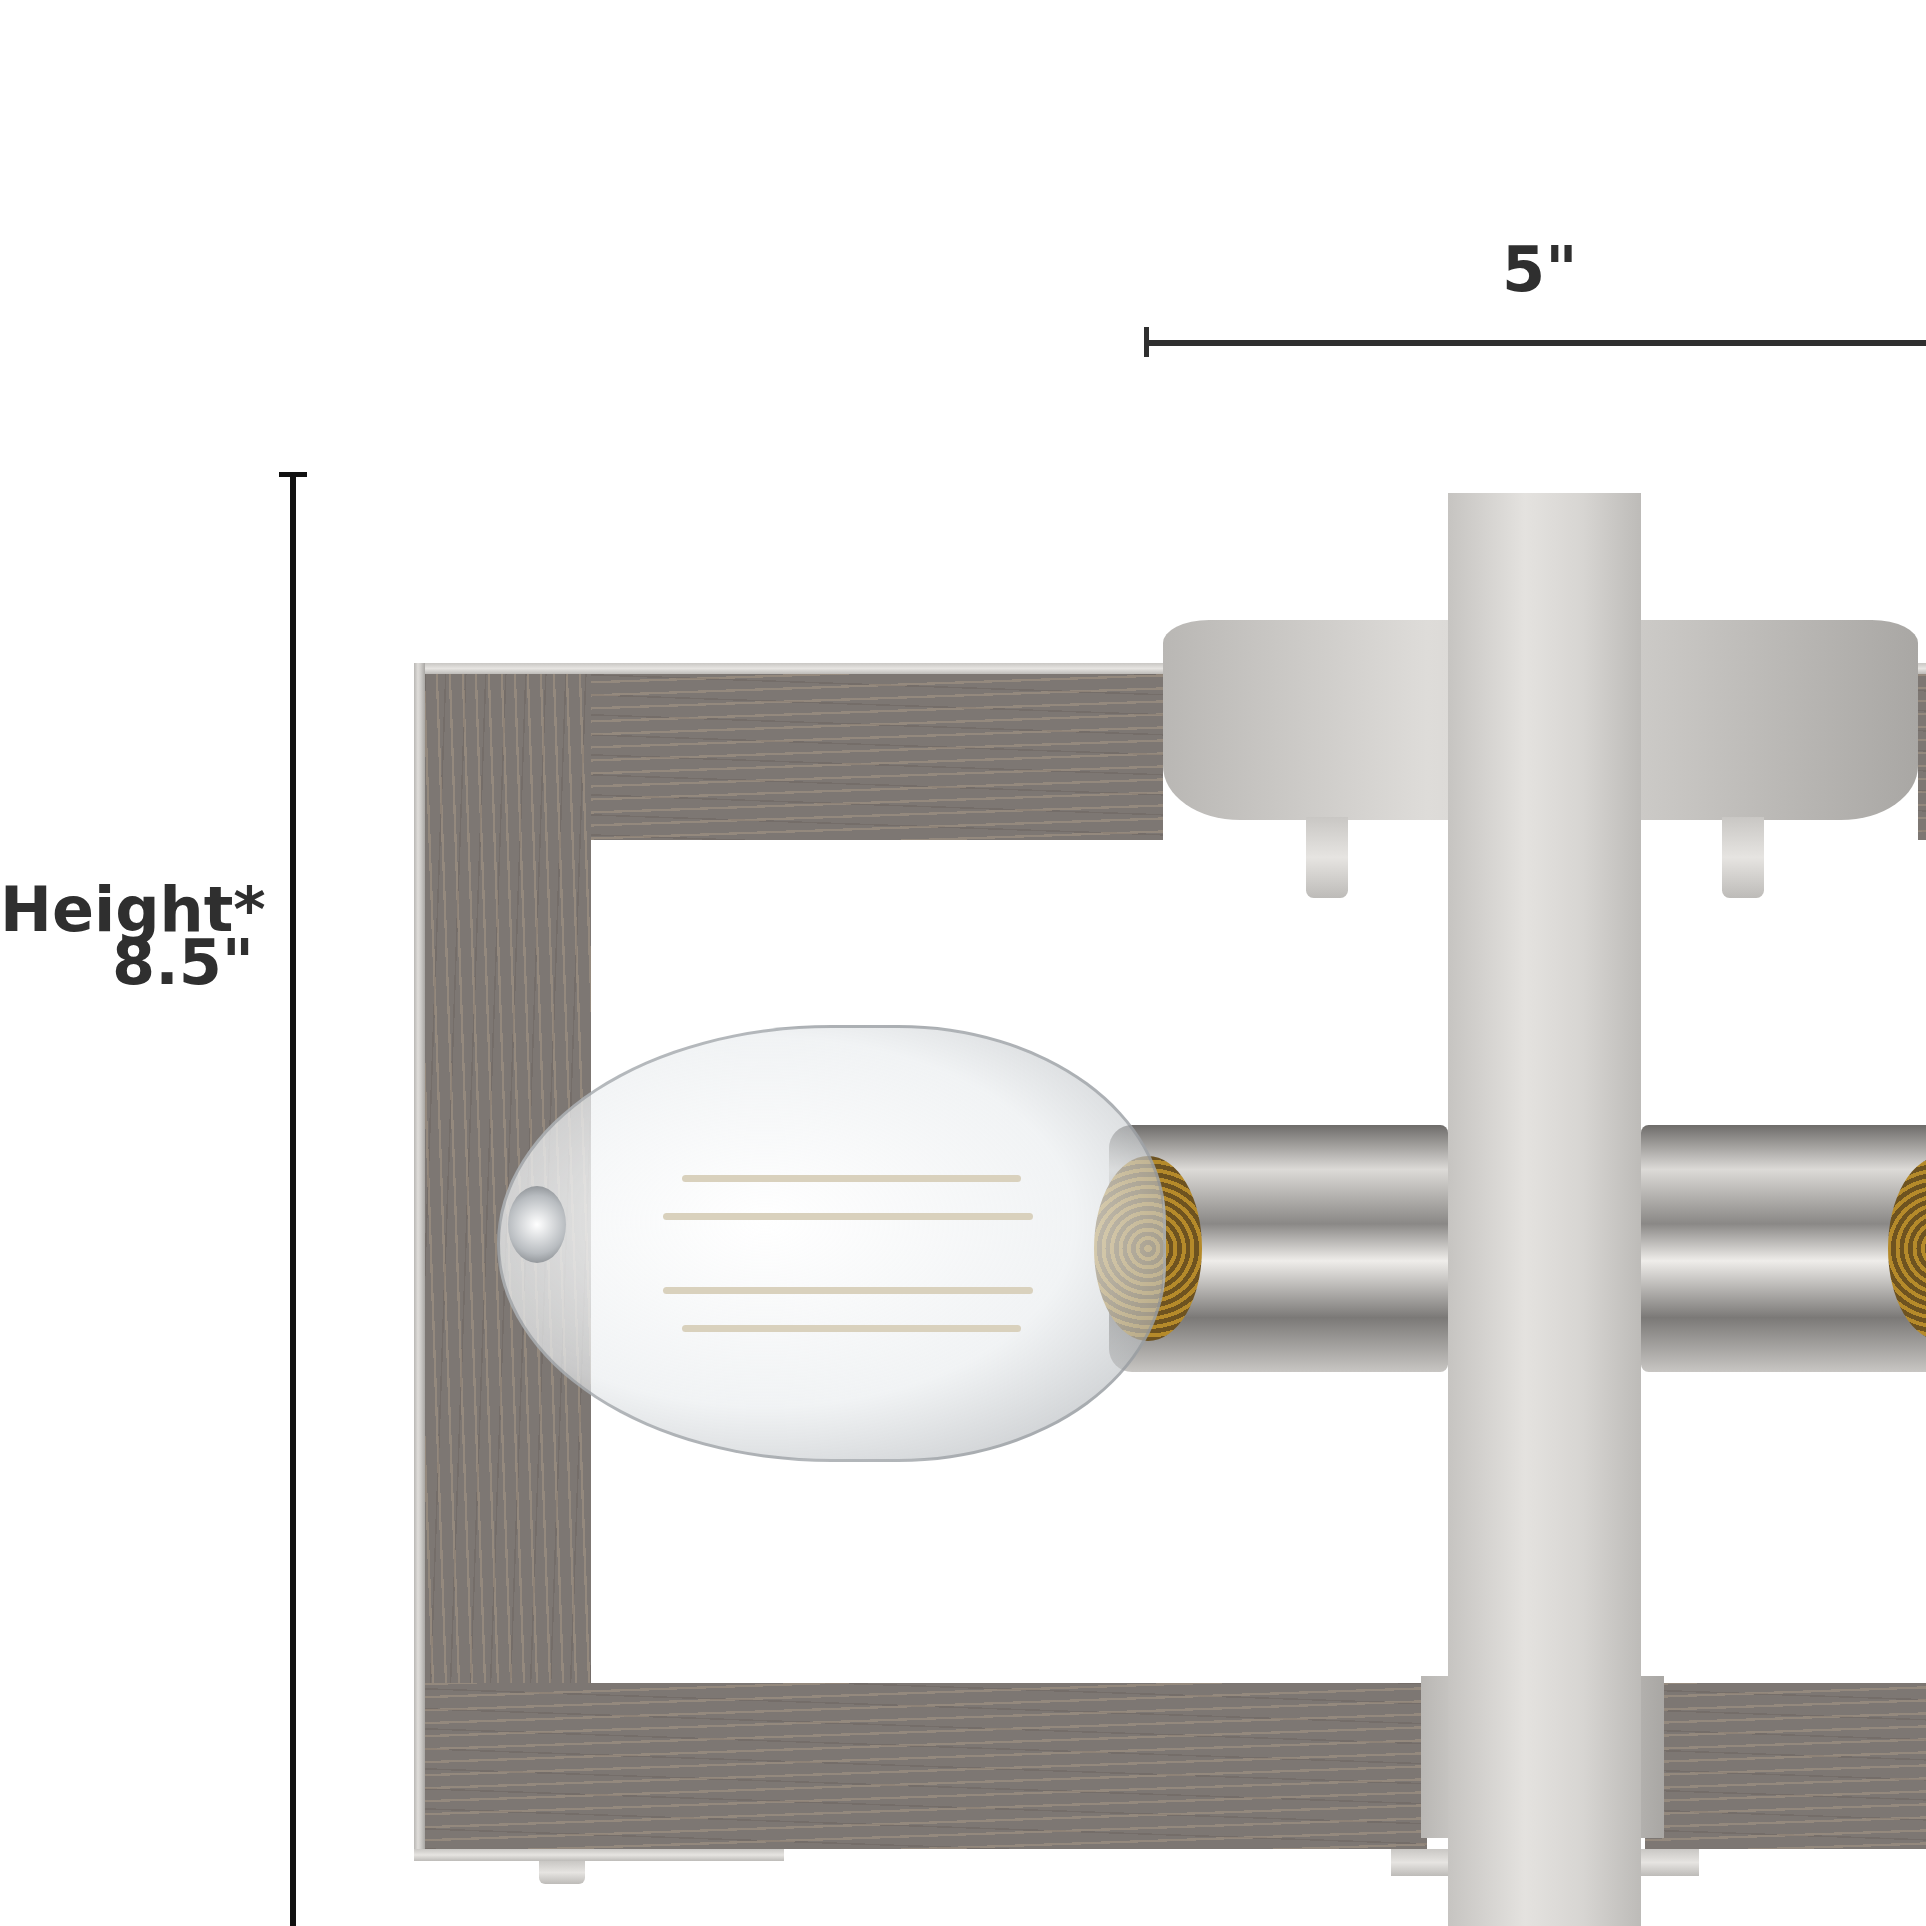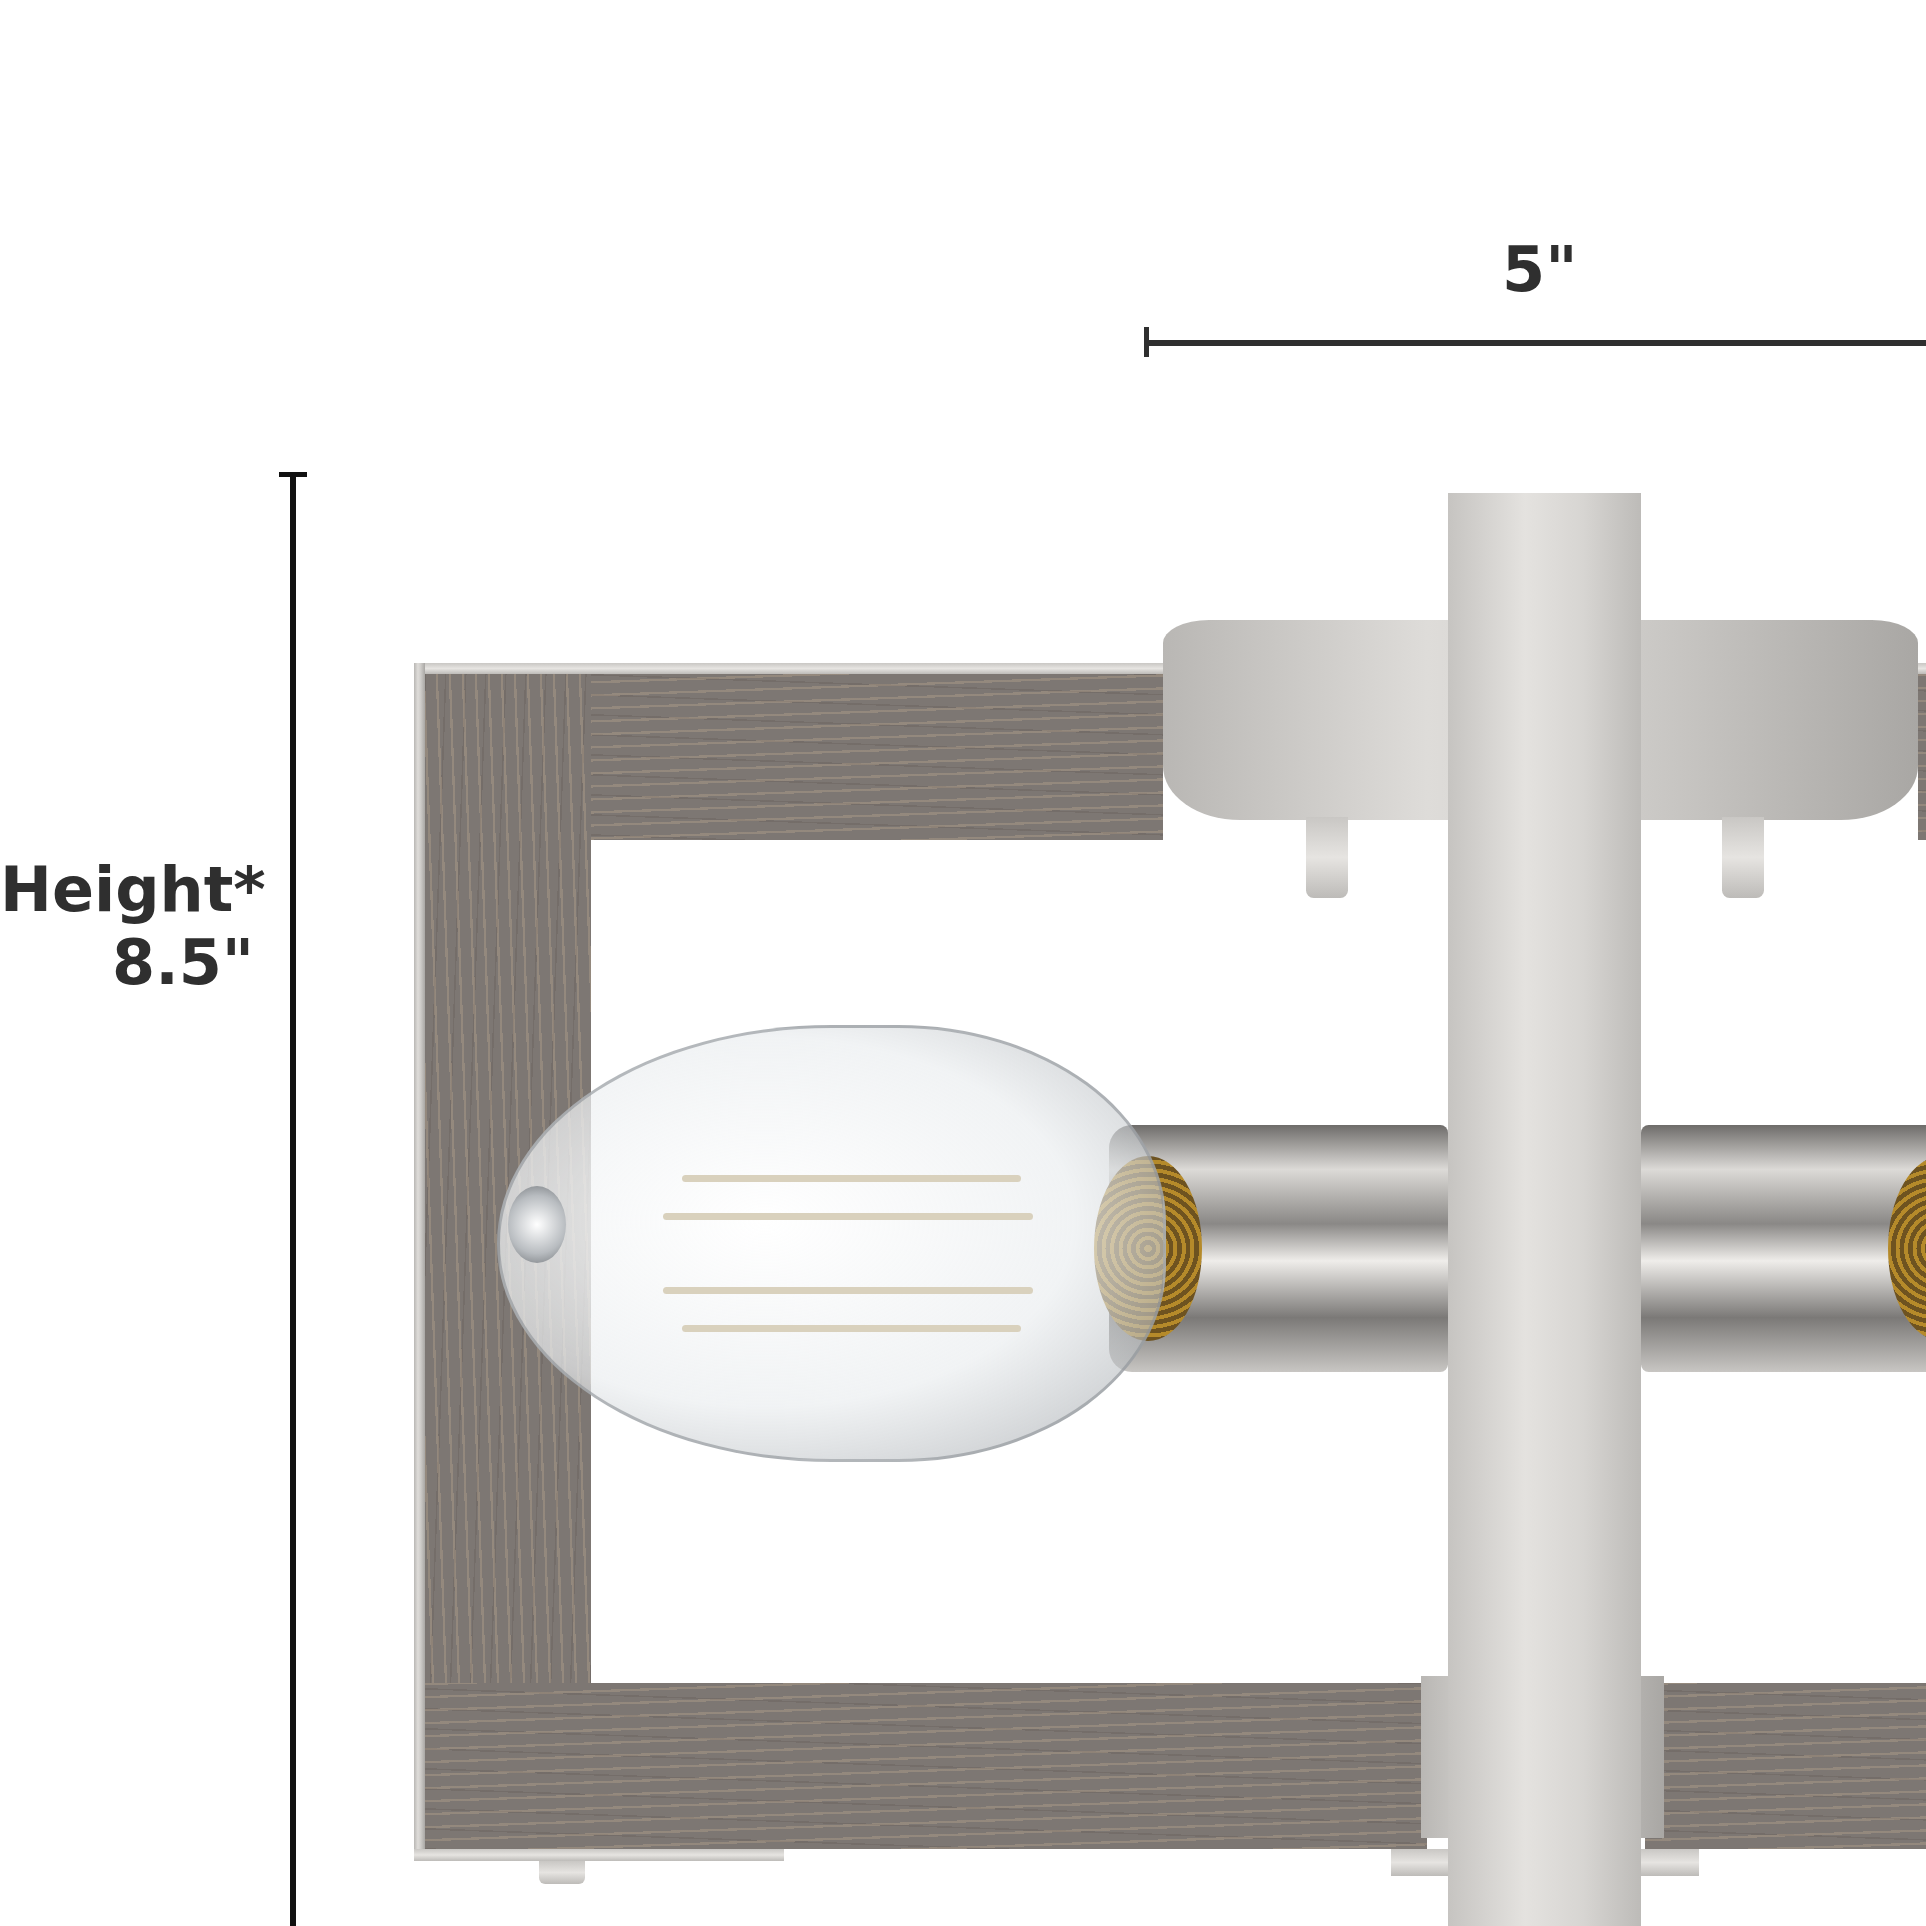--- a/index.html
+++ b/index.html
@@ -30,21 +30,21 @@
     .socket-inner { position: absolute; border-radius: 50%;
             background: repeating-radial-gradient(circle at 50% 50%, #b58a2a 0 3.9px, #6e5320 3.9px 8.5px); }
   </style>
 </head>
 <body>
 
 <div class="dim-text" style="left:1502px; top:239px;">5"</div>
 <div class="bar-h" style="left:1146px; top:340px; width:790px;"></div>
 <div class="tick-v" style="left:1144px; top:327px; height:30px;"></div>
 
-<div class="dim-text" style="left:0px; top:859px;">Height*</div>
+<div class="dim-text" style="left:0px; top:879px;">Height*</div>
 <div class="dim-text" style="left:112px; top:932px;">8.5"</div>
 <div class="bar-v" style="left:290px; top:474px; height:1541px;"></div>
 <div class="tick-h" style="left:279px; top:472px; height:4.6px; width:28px;"></div>
 
 <div class="abs" style="left:0; top:0; width:3017px; height:3017px;">
 
   <div class="abs metal" style="left:1163px; top:620px; width:755px; height:200px; border-radius: 46px 46px 77px 77px / 23px 23px 54px 54px;"></div>
   <div class="abs metal-v" style="left:1306px; top:817px; width:42px; height:81px; border-radius:0 0 7.7px 7.7px;"></div>
   <div class="abs metal-v" style="left:1722px; top:817px; width:42px; height:81px; border-radius:0 0 7.7px 7.7px;"></div>
 

